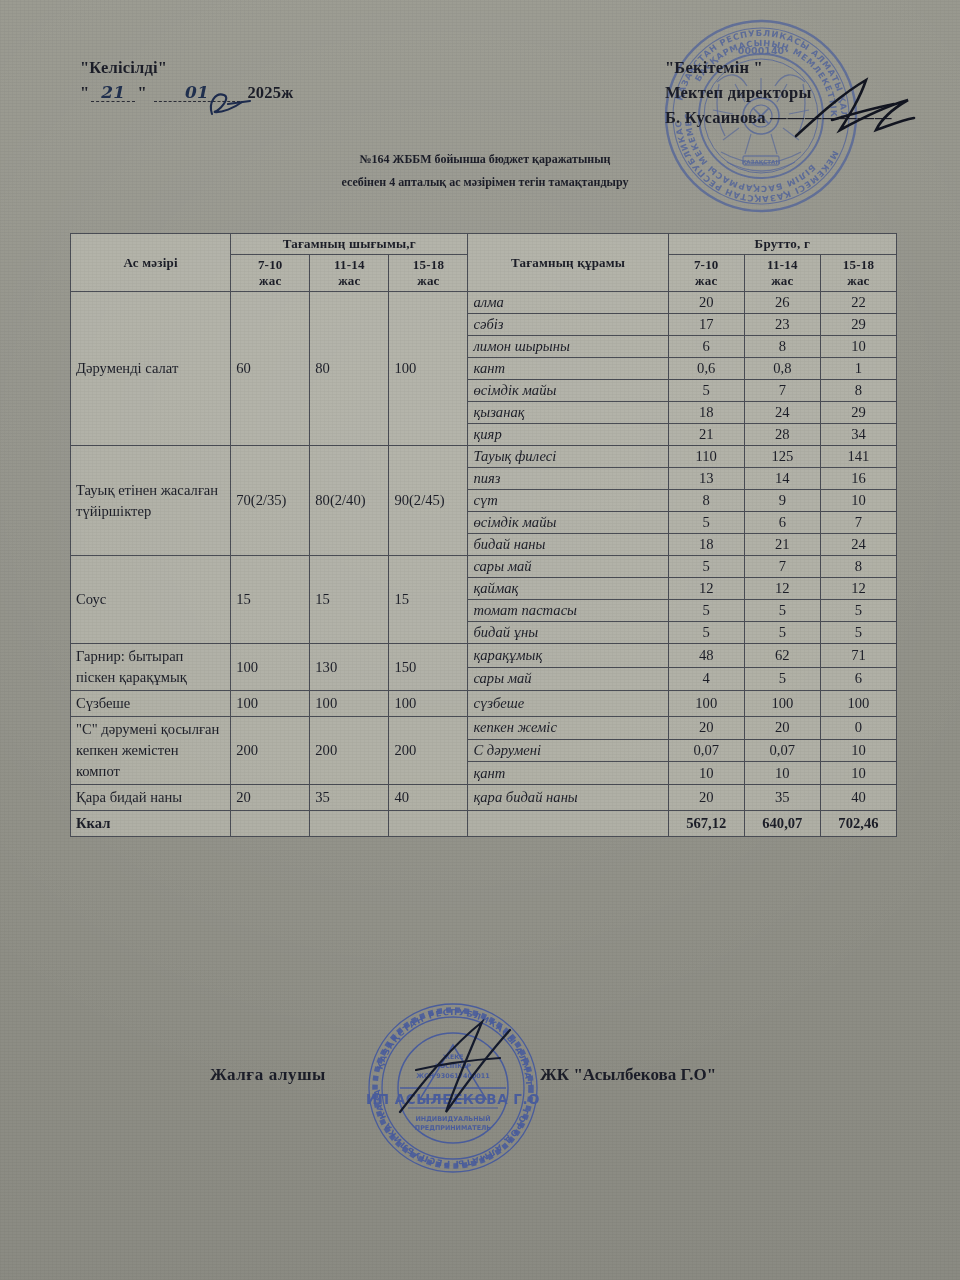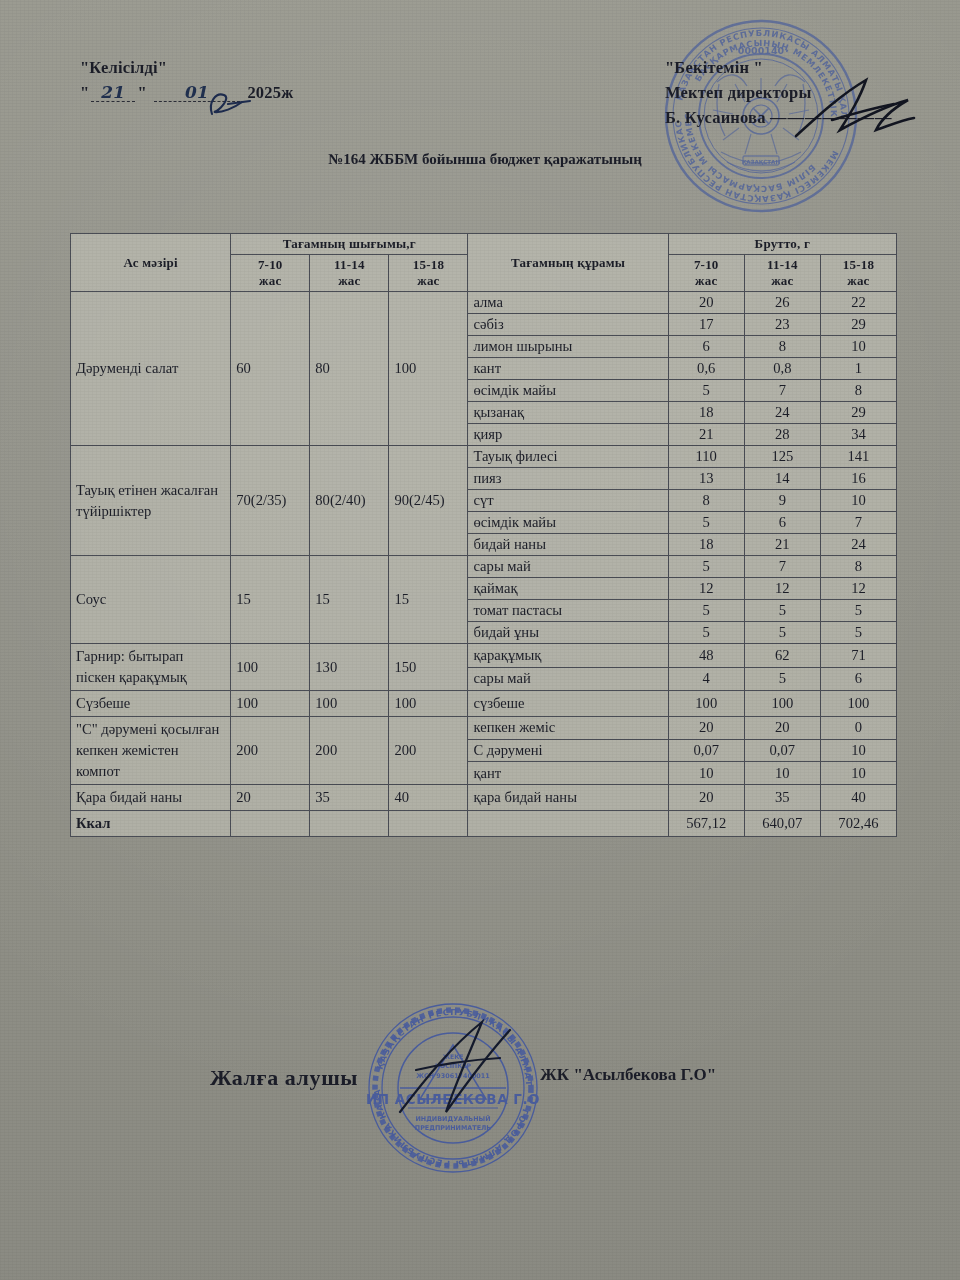--- a/index.html
+++ b/index.html
@@ -94,21 +94,21 @@
   }
 
   
   .title-block {
     position: absolute;
     left: 250px;
     top: 148px;
     width: 470px;
     text-align: center;
     font-weight: bold;
-    font-size: 15px;
+    font-size: 12px;
     line-height: 23px;
     z-index: 3;
   }
   .title-block .sub { display: block; }
 
   
   .tbl-wrap {
     position: absolute;
     left: 70px;
     top: 233px;
@@ -135,24 +135,24 @@
     font-size: 13px;
     letter-spacing: .2px;
   }
   .c-dish   { width: 160px; }
   .c-out    { width: 79px;  text-align: center; }
   .c-comp   { width: 200px; }
   .c-gross  { width: 76px;  text-align: center; }
 
   td.dish { padding-left: 7px; line-height: 21px; }
   td.out  { text-align: left; }
-  td.comp { padding-left: 7px; }
+  td.comp { padding-left: 7px; font-style: italic; }
   td.gross{ text-align: center; }
   tr.kcal td { font-weight: bold; }
-  tr.kcal td.gross { font-weight: normal; }
+  tr.kcal td.gross { font-weight: bold; }
 
   
   .stamp {
     position: absolute;
     border-radius: 50%;
     pointer-events: none;
     color: #3a4f8f;
   }
   .stamp-top {
     left: 655px;
@@ -170,21 +170,21 @@
     z-index: 2;
     opacity: .86;
   }
 
   
   .footer {
     position: absolute;
     left: 210px;
     top: 1065px;
     font-weight: bold;
-    font-size: 22px;
+    font-size: 17px;
     letter-spacing: .6px;
     z-index: 1;
   }
   .footer-right {
     position: absolute;
     left: 540px;
     top: 1065px;
     font-weight: bold;
     font-size: 17px;
     z-index: 3;
@@ -272,20 +272,21 @@
 
 <svg class="pen" style="left:790px; top:74px;" width="130" height="70" viewBox="0 0 130 70">
   <g fill="none" stroke="#121520" stroke-width="2.6" stroke-linecap="round">
     <path d="M 6,62 C 30,40 52,20 76,6 C 70,24 60,40 50,56 C 72,44 96,32 118,26 C 104,34 92,44 86,56 C 98,52 112,46 124,44"></path>
     <path d="M 42,46 C 62,40 84,34 104,30"></path>
   </g>
 </svg>
 
 <div class="title-block">
   <span class="sub">№164 ЖББМ бойынша бюджет қаражатының</span>
+  <span class="sub">есебінен 4 апталық ас мәзірімен тегін тамақтандыру</span>
 </div>
 
 <div class="tbl-wrap">
   <table class="menu">
     <colgroup>
       <col class="c-dish">
         <col class="c-out">
         <col class="c-out">
         <col class="c-out">
       <col class="c-comp">

